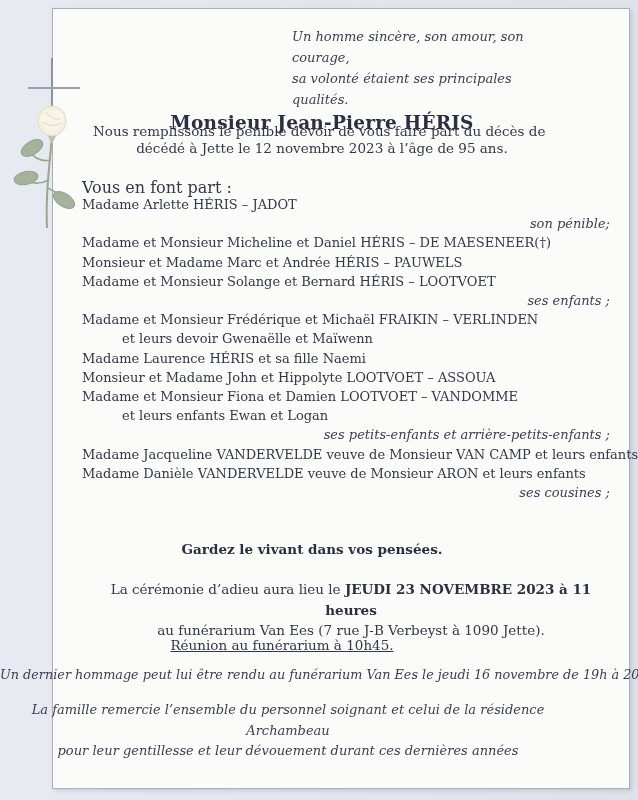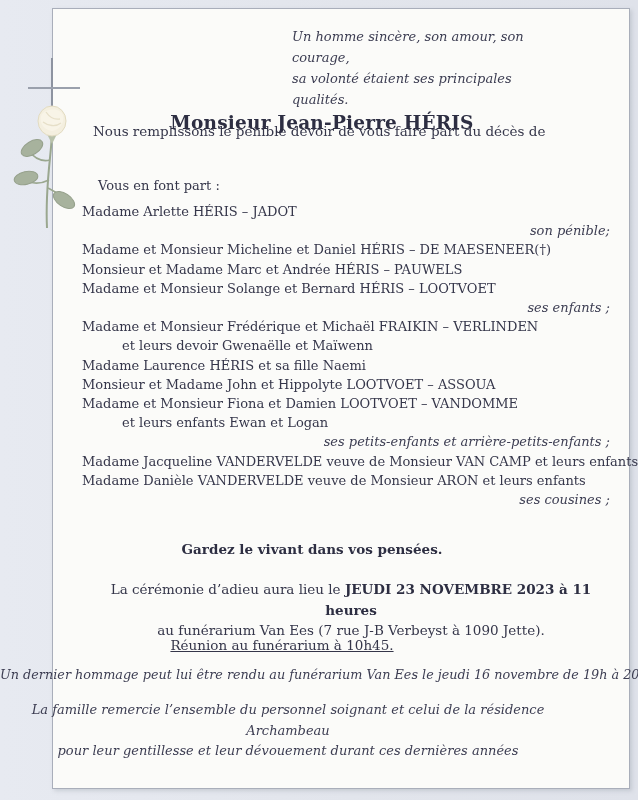--- a/index.html
+++ b/index.html
@@ -18,22 +18,22 @@
     background:#fbfbf9;border:1px solid #a9aeba;box-sizing:border-box;
     box-shadow:2px 2px 4px rgba(120,126,140,.25);
   }
   .abs{position:absolute;}
   .epigraph{left:292px;top:26px;width:280px;
     font-style:italic;font-size:13px;line-height:21px;color:#3c3d52;}
   .intro{left:93px;top:83px;font-size:13.5px;white-space:nowrap;margin-top:40px;}
   .titleblock{left:72px;top:112px;width:500px;text-align:center;}
   .deceased-name{font-size:18.5px;font-weight:bold;color:#2d2e42;letter-spacing:.2px;}
   .death-info{font-size:13.5px;margin-top:7px;}
-  .font-part{left:82px;top:178px;font-size:13px;margin-left:16px;}
-  .family{left:82px;top:202px;width:528px;font-size:13px;line-height:19.2px;}
+  .font-part{left:82px;top:178px;font-size:16px;}
+  .family{left:82px;top:195px;width:528px;font-size:13px;line-height:19.2px;}
   .family .row{white-space:nowrap;}
   .family .row.relation{text-align:right;font-style:italic;color:#3c3d52;}
   .family .row.indent{padding-left:40px;}
   .motto{left:82px;top:541px;width:460px;text-align:center;
     font-weight:bold;font-size:13.5px;color:#2d2e42;}
   .ceremony{left:52px;top:579px;width:510px;text-align:center;
     font-size:13.5px;line-height:20.5px;padding-left:44px;}
   .ceremony b{color:#2d2e42;}
   .meeting{left:52px;top:637px;width:460px;text-align:center;font-size:13.5px;text-decoration:underline;}
   .tribute{left:0;top:667px;width:638px;text-align:center;
@@ -71,20 +71,21 @@
 
   <div class="abs epigraph">
     <div>Un homme sincère, son amour, son courage,</div>
     <div>sa volonté étaient ses principales qualités.</div>
   </div>
 
   <div class="abs intro">Nous remplissons le pénible devoir de vous faire part du décès de</div>
 
   <div class="abs titleblock">
     <div class="deceased-name">Monsieur Jean-Pierre HÉRIS</div>
+    <div class="death-info">décédé à Jette le 12 novembre 2023 à l’âge de 95 ans.</div>
   </div>
 
   <div class="abs font-part">Vous en font part :</div>
 
   <div class="abs family">
     <div class="row person">Madame Arlette HÉRIS – JADOT</div>
     <div class="row relation">son pénible;</div>
     <div class="row person">Madame et Monsieur Micheline et Daniel HÉRIS – DE MAESENEER(†)</div>
     <div class="row person">Monsieur et Madame Marc et Andrée HÉRIS – PAUWELS</div>
     <div class="row person">Madame et Monsieur Solange et Bernard HÉRIS – LOOTVOET</div>

